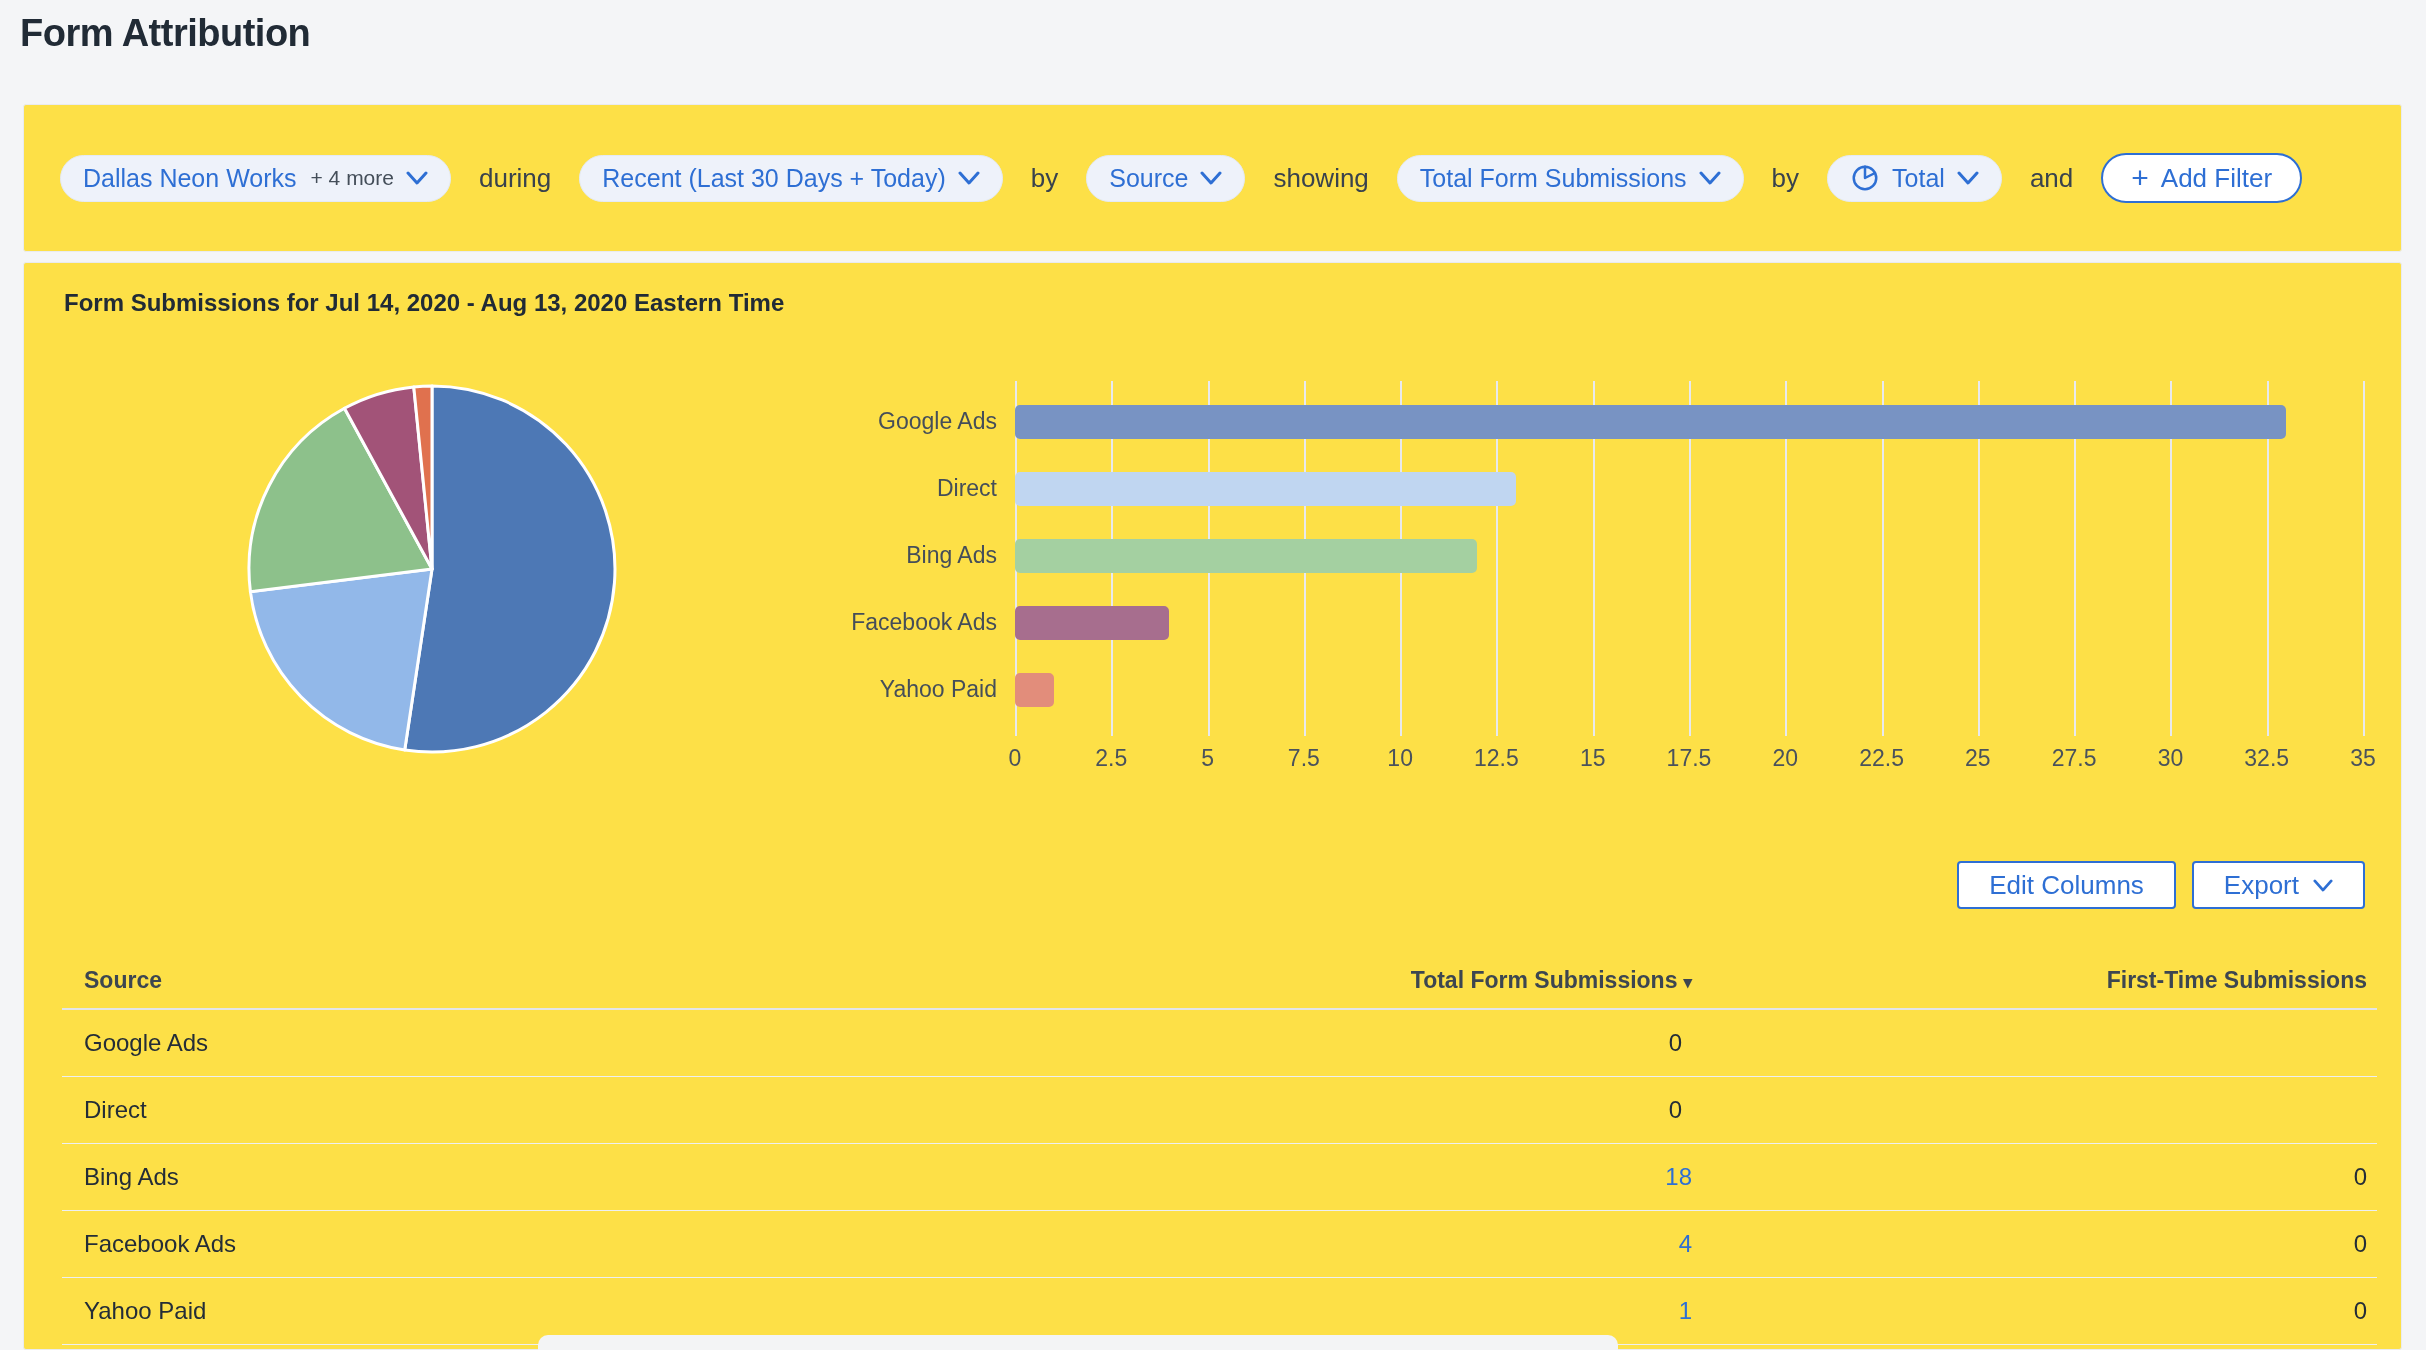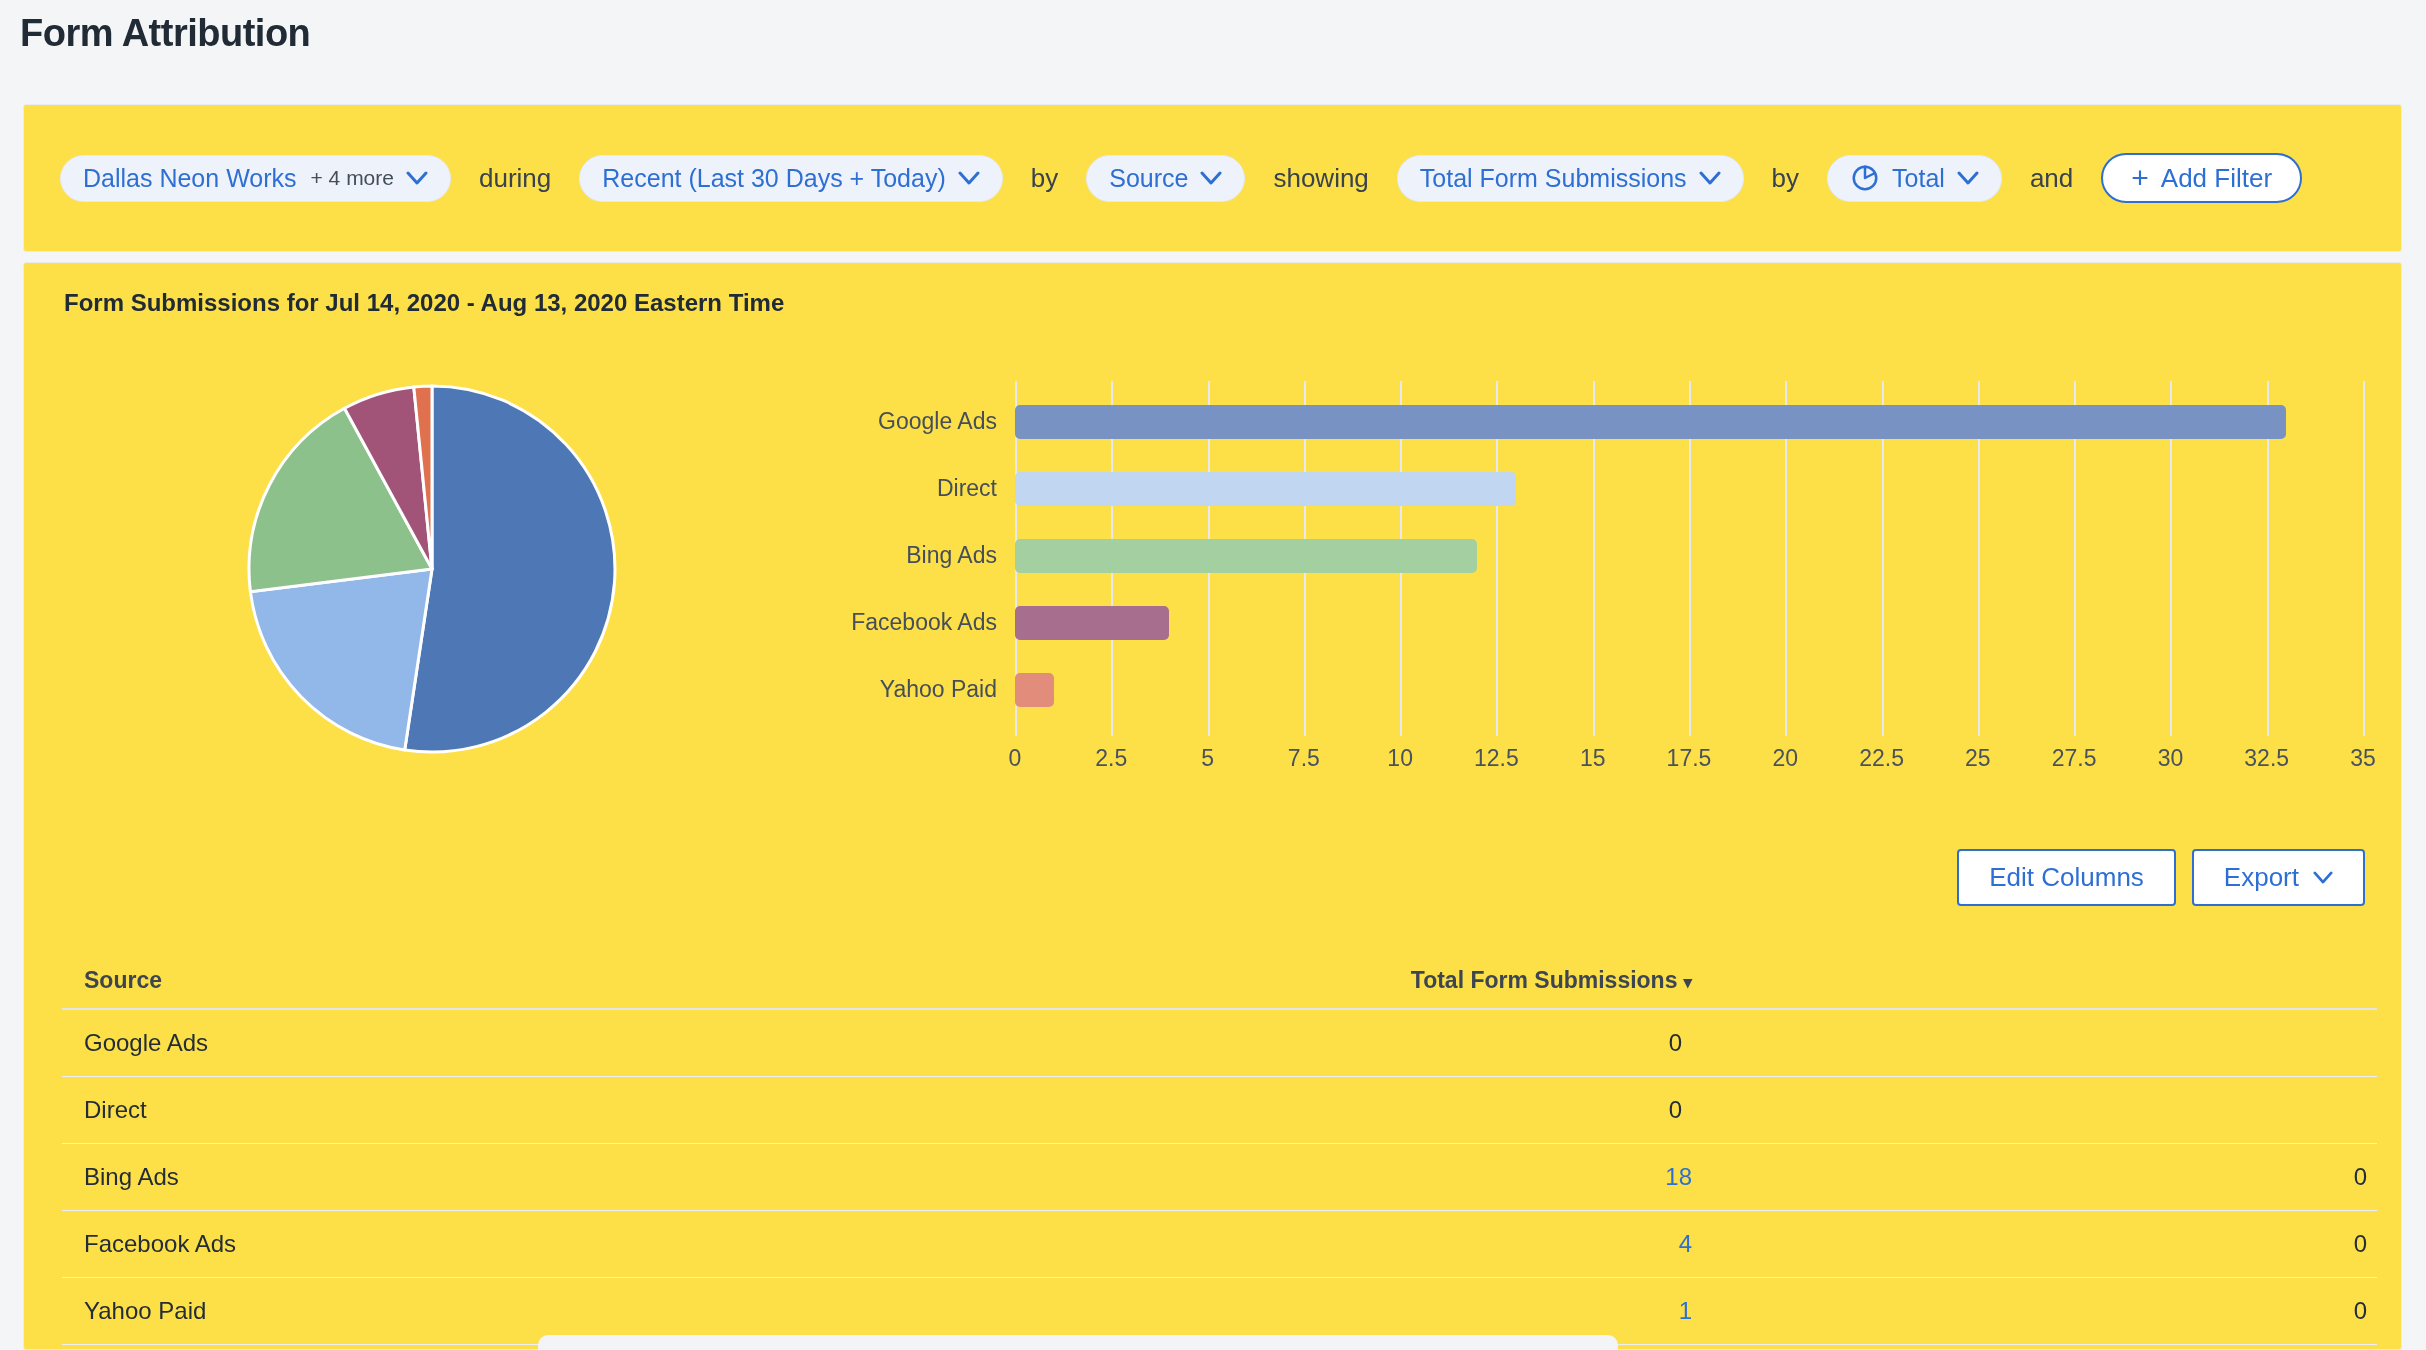--- a/index.html
+++ b/index.html
@@ -61,24 +61,24 @@
   .tick-label {
     position: absolute; transform: translateX(-50%);
     font-size: 23px; color: #4a525c; top: 6px;
   }
 
   .actions {
     position: absolute; right: 36px; top: 586px;
     display: flex; gap: 16px;
   }
   .btn {
-    height: 57px; padding: 0 30px;
+    height: 48px; padding: 0 30px;
     background: #fff; border: 2px solid #2e6fd4; border-radius: 4px;
     color: #2e6fd4; font-size: 26px; cursor: pointer;
-    display: inline-flex; align-items: center; gap: 14px;
+    display: inline-flex; align-items: center; gap: 14px; margin-top: 12px;
   }
   .btn .chev { width: 20px; height: 13px; }
 
   .data-table { position: absolute; left: 38px; right: 24px; top: 690px; }
   .t-head {
     display: grid; grid-template-columns: 900px 730px 1fr;
     height: 57px; align-items: center;
     border-bottom: 2px solid #e3e5e9;
     font-size: 23px; font-weight: 700; color: #3d4650;
   }
@@ -239,20 +239,21 @@
         </svg>
     </button>
   </div>
 
   <div class="data-table">
     <div class="t-head">
       <div class="c1">Source</div>
       <div class="c2">
         <span>Total Form Submissions</span><span class="sort-icon">▾</span>
       </div>
+      <div class="c3">First-Time Submissions</div>
     </div>
     <div id="table-body">
         <div class="t-row">
           <div class="c1">Google Ads</div>
           <div class="c3">0</div>
         </div>
         <div class="t-row">
           <div class="c1">Direct</div>
           <div class="c3">0</div>
         </div>

